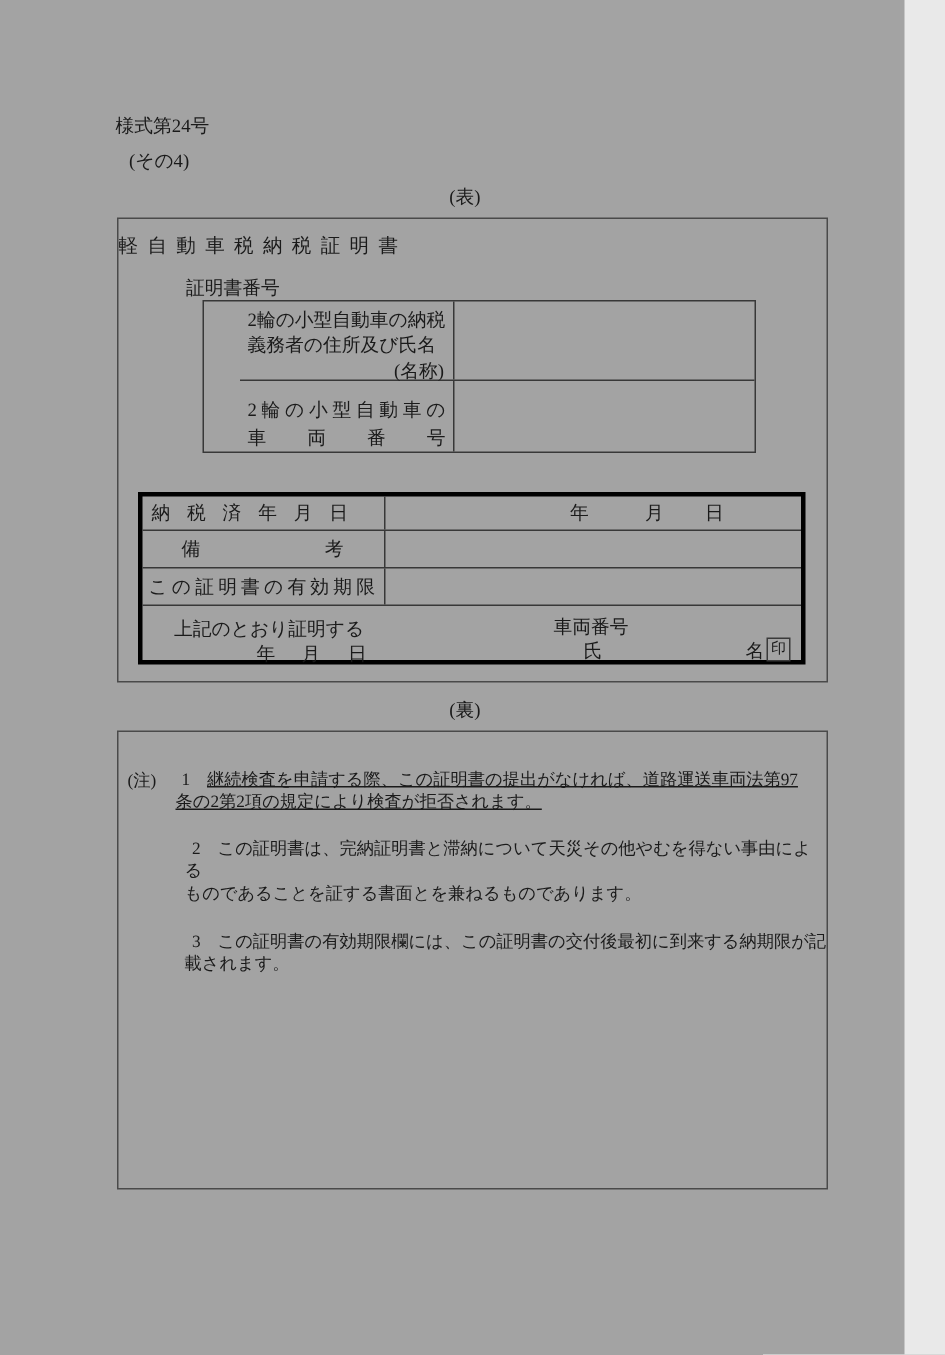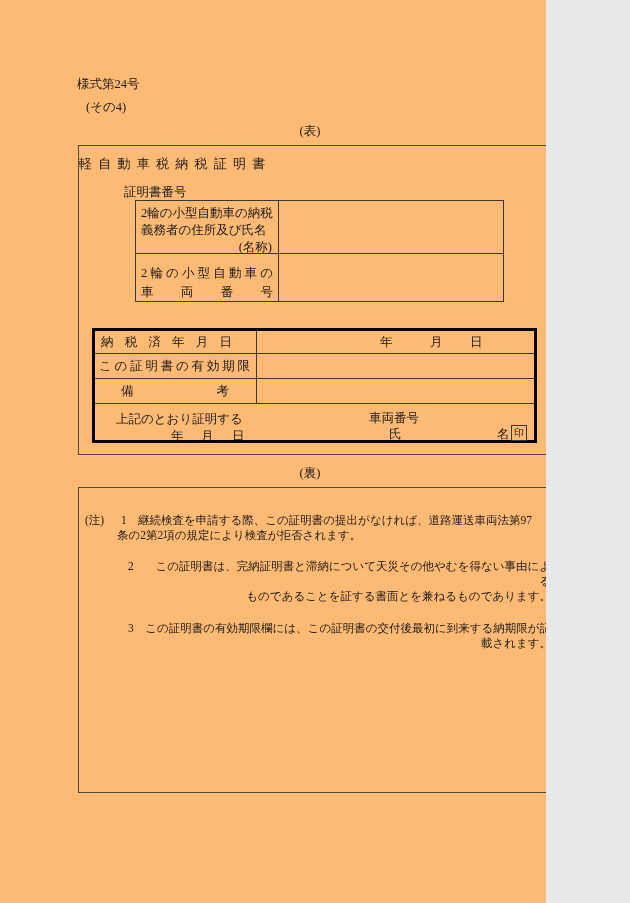--- a/index.html
+++ b/index.html
@@ -1,19 +1,19 @@
 <!DOCTYPE html>
 <html><head>
 <meta charset="utf-8">
 <style>
   html,body{margin:0;padding:0;background:#e9e9e9;}
   #page{
     position:relative;
-    width:546px;height:903px;
-    background:#fdba74;
+    width:603px;height:903px;
+    background:#a3a3a3;
     font-family:"Liberation Serif","DejaVu Serif",serif;
     color:#1a1a1a;
     font-size:12.5px;
     overflow:hidden;
   }
   .abs{position:absolute;}
   .jp{white-space:nowrap;}
 
   
   .form-number{left:77px;top:76px;font-size:12.5px;}
@@ -21,21 +21,21 @@
   .front-side-label{left:78px;top:123px;width:464px;text-align:center;font-size:12.5px;}
   .back-side-label{left:78px;top:465px;width:464px;text-align:center;font-size:12.5px;}
 
   
   .front-box{left:78px;top:145px;width:472px;height:308px;border:1px solid #4a4a4a;}
   .front-title{left:0;top:9px;width:100%;text-align:left;font-size:13px;letter-spacing:1.5px;}
   .cert-number{left:45px;top:38px;font-size:12.5px;}
 
   
   .owner-table{left:56px;top:54px;width:369px;height:102px;border:1px solid #383838;box-sizing:border-box;}
-  .ot-row{display:flex;box-sizing:border-box;}
+  .ot-row{display:flex;box-sizing:border-box;margin-left:24px;}
   .ot-row1{height:53px;border-bottom:1px solid #383838;}
   .ot-row2{height:47px;}
   .ot-label{width:143px;border-right:1px solid #383838;box-sizing:border-box;}
   .ot-value{flex:1;}
   .ot-row1 .ot-label{padding:4px 4px 0 5px;line-height:17px;}
   .ot-l3{text-align:right;padding-right:2px;}
   .ot-row2 .ot-label{padding:10px 5px 0 5px;line-height:19px;}
   .just{text-align:justify;text-align-last:justify;}
 
   
@@ -70,26 +70,26 @@
   }
 
   
   .back-box{left:78px;top:487px;width:472px;height:304px;border:1px solid #4a4a4a;}
   .chu-label{left:6px;top:25px;font-size:11.5px;}
   .notes{position:absolute;left:0;top:0;right:0;}
   .note{position:relative;font-size:11.5px;line-height:15px;}
   .note .note-num{position:absolute;top:0;}
   .note-1{margin-top:25px;}
   .note-1 .note-num{left:42px;}
-  .note-1 .note-lines{padding-left:38px;}
+  .note-1 .note-lines{padding-left:38px;text-decoration:underline;}
   .note-1 .l1{text-indent:21px;}
   .note-2{margin-top:16px;}
   .note-3{margin-top:17px;}
   .note-2 .note-num,.note-3 .note-num{left:49px;}
-  .note-2 .note-lines,.note-3 .note-lines{padding-left:44px;text-align:right;}
+  .note-2 .note-lines,.note-3 .note-lines{padding-left:44px;}
   .note-2 .l1,.note-3 .l1{text-indent:22px;}
 </style>
 </head>
 <body>
 
 <div id="page">
 
   <div class="abs form-number jp">様式第24号</div>
   <div class="abs form-part jp">(その4)</div>
   <div class="abs front-side-label jp">(表)</div>
@@ -120,29 +120,29 @@
       <div class="dt-row dt-r1">
         <div class="dt-label">
           <div class="just pad-r1">納税済年月日</div>
         </div>
         <div class="dt-value">
           <span class="ymd-1 jp">年</span>
           <span class="ymd-2 jp">月</span>
           <span class="ymd-3 jp">日</span>
         </div>
       </div>
+      <div class="dt-row dt-r3">
+        <div class="dt-label">
+          <div class="just pad-r3">備考</div>
+        </div>
+        <div class="dt-value"></div>
+      </div>
       <div class="dt-row dt-r2">
         <div class="dt-label">
           <div class="just pad-r2">この証明書の有効期限</div>
-        </div>
-        <div class="dt-value"></div>
-      </div>
-      <div class="dt-row dt-r3">
-        <div class="dt-label">
-          <div class="just pad-r3">備考</div>
         </div>
         <div class="dt-value"></div>
       </div>
       <div class="dt-row dt-r4">
         <span class="abs cert-statement jp">上記のとおり証明する</span>
         <span class="abs cert-mayor jp">車両番号</span>
         <span class="abs cert-year jp">年</span>
         <span class="abs cert-month jp">月</span>
         <span class="abs cert-day jp">日</span>
         <span class="abs cert-shi jp">氏</span>

